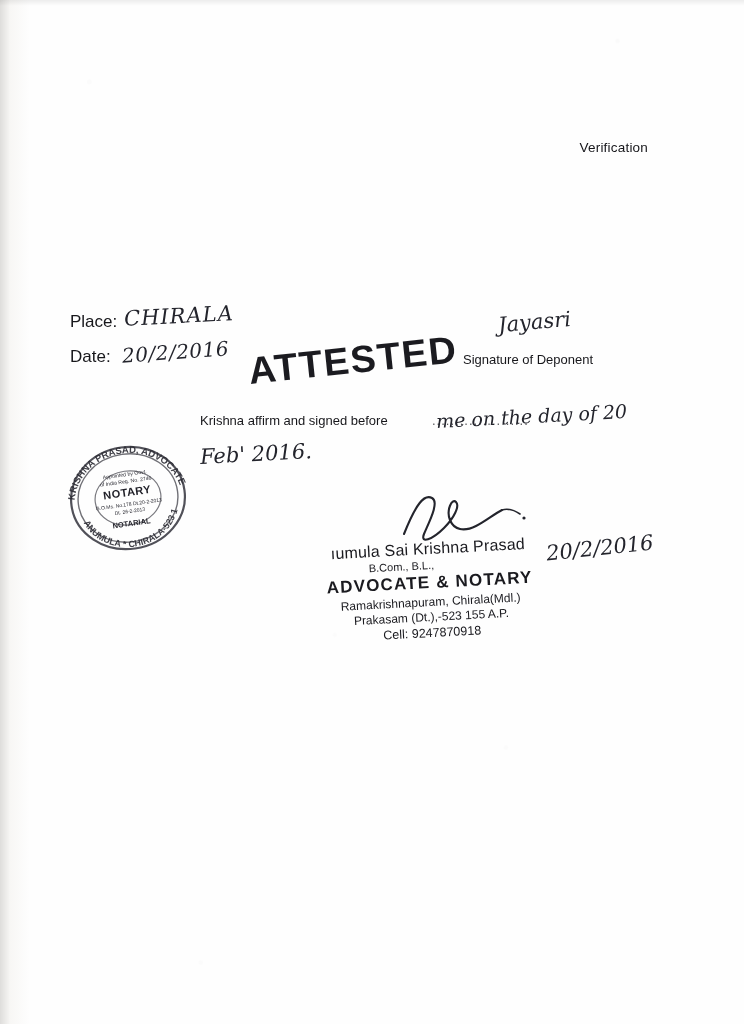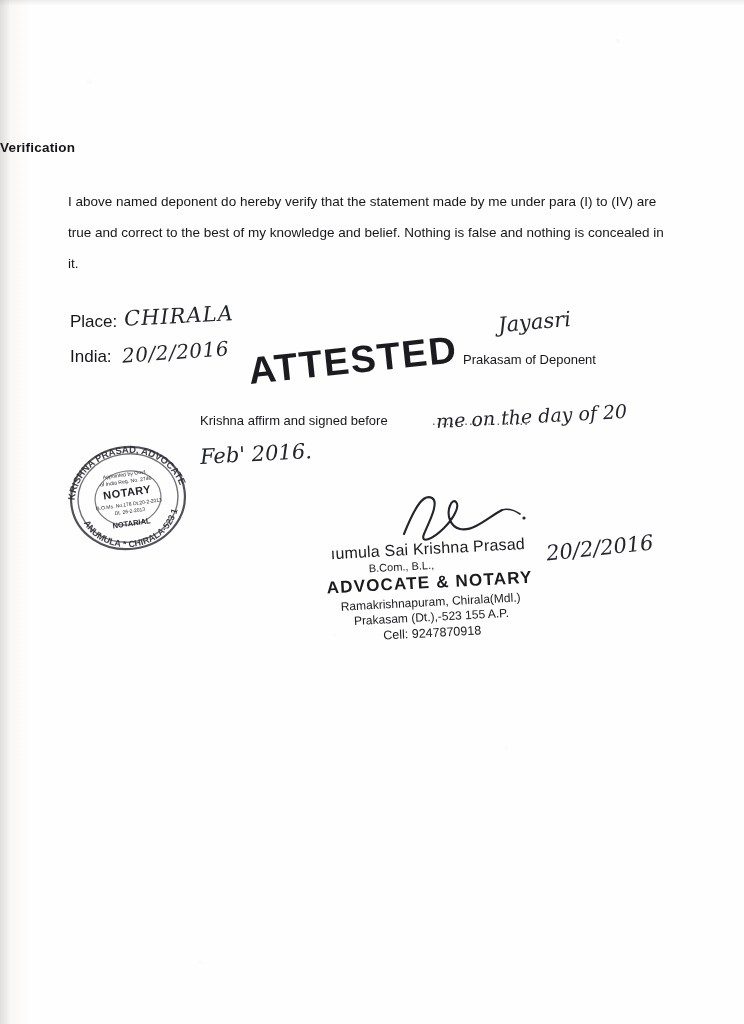--- a/index.html
+++ b/index.html
@@ -42,23 +42,23 @@
     top: 0; left: 0; right: 0; height: 6px;
     background: linear-gradient(180deg, rgba(0,0,0,0.07), rgba(0,0,0,0));
     pointer-events: none;
   }
 
   .heading {
     position: absolute;
     top: 140px;
     left: 0;
     width: 648px;
-    text-align: left;
+    text-align: right;
     font-size: 13.5px;
-    font-weight: bold;
+    font-weight: normal;
     color: #16161a;
     letter-spacing: 0.2px;
   }
   .body-text {
     position: absolute;
     top: 186px;
     left: 68px;
     width: 606px;
     font-size: 13.5px;
     line-height: 31px;
@@ -212,32 +212,31 @@
 </head>
 <body>
 
 <div class="page">
   <div class="paper-tone"></div>
   <div class="edge-shadow"></div>
   <div class="top-edge"></div>
 
   <div class="heading">Verification</div>
 
-  <div class="body-text">I above named deponent do hereby verify that the statement made by me under para (I) to (IV) are true and correct to the best of my knowledge and belief. Nothing is false and nothing is concealed in it.</div>
 
   <div class="place-row">Place:</div>
   <div class="hand hand-place">CHIRALA</div>
 
-  <div class="date-row">India:</div>
+  <div class="date-row">Date:</div>
   <div class="hand hand-date">20/2/2016</div>
 
   <div class="attested">ATTESTED</div>
 
   <div class="hand sig-deponent-hand">Jayasri</div>
-  <div class="sig-deponent-label">Prakasam of Deponent</div>
+  <div class="sig-deponent-label">Signature of Deponent</div>
 
   <div class="solemnly">Krishna affirm and signed before</div>
   <div class="solemnly-dots">.....................</div>
   <div class="hand hand-before">me on the day of 20</div>
   <div class="hand hand-month">Feb' 2016.</div>
 
   <div class="seal">
     <svg width="132" height="116" viewBox="0 0 132 116" xmlns="http://www.w3.org/2000/svg">
       <defs>
         <path id="arcTop" d="M 12,62 A 54,49 0 0 1 120,62" fill="none"></path>

